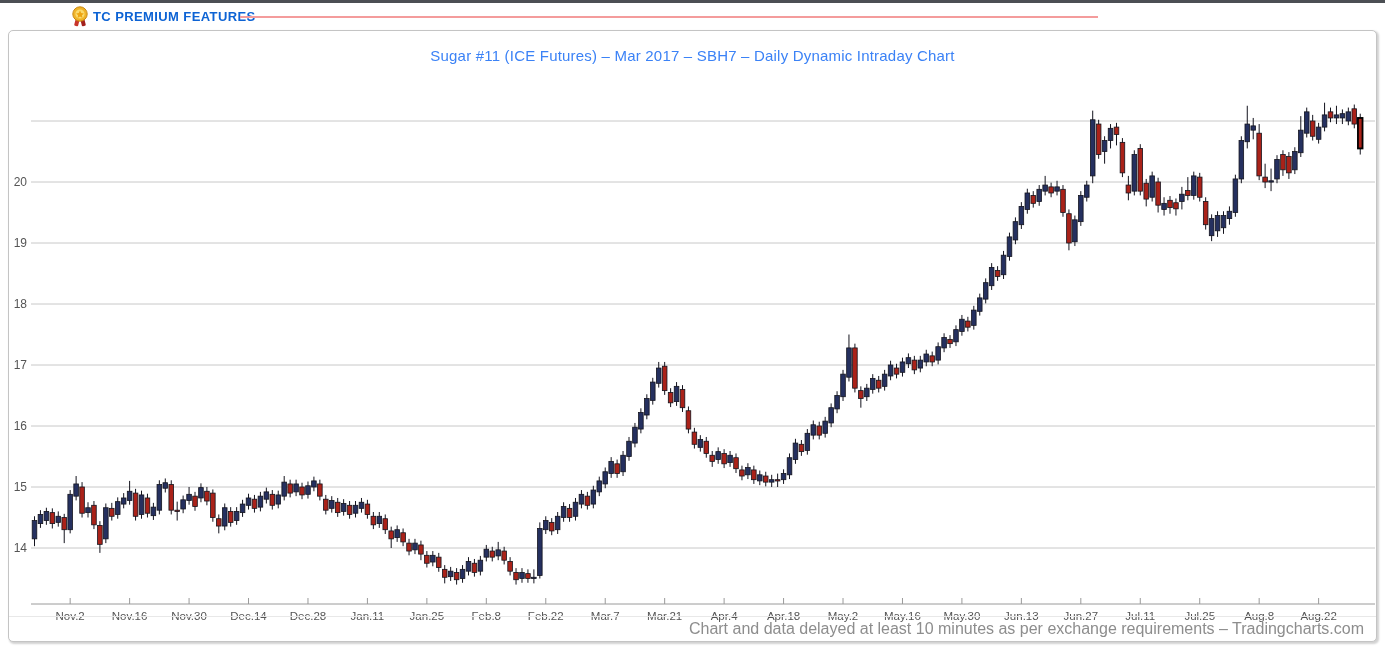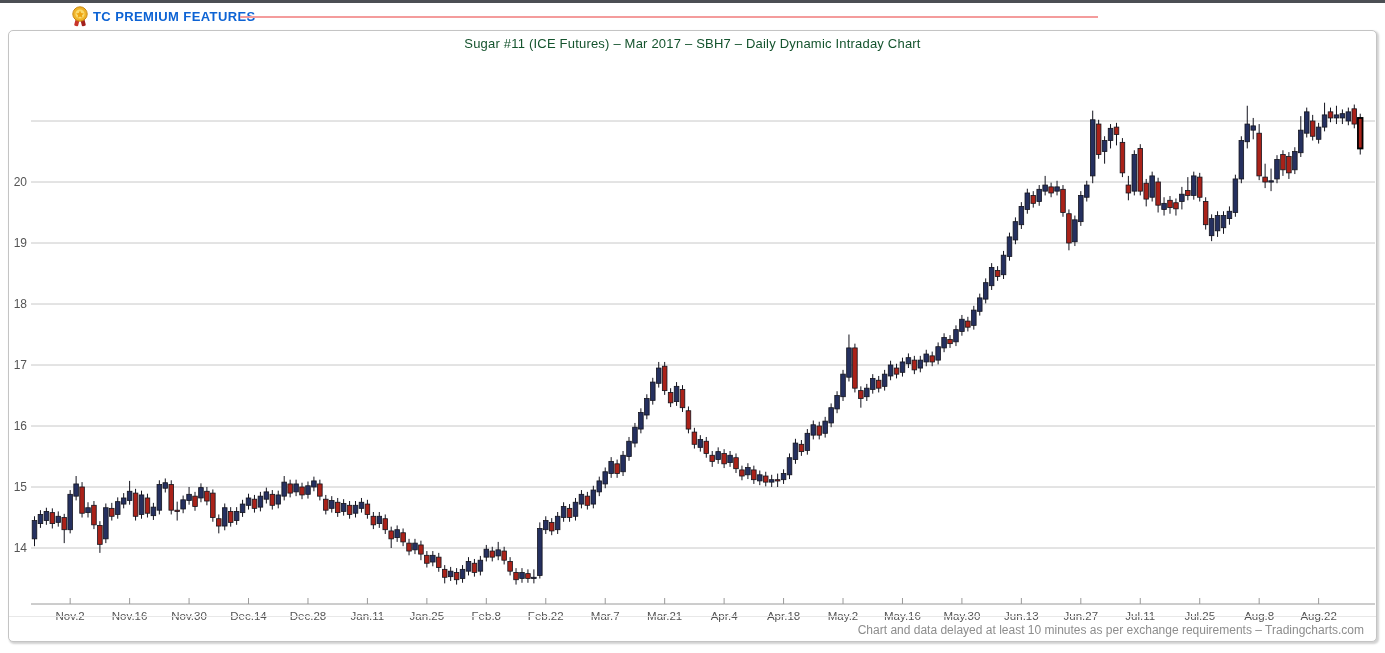--- a/index.html
+++ b/index.html
@@ -10,27 +10,27 @@
 
   .banner { position:absolute; left:0; top:3px; width:1385px; height:27px; }
   .medal { position:absolute; left:70px; top:3px; width:20px; height:22px; }
   .banner-label { position:absolute; left:93px; top:6px; font-size:13px; font-weight:bold;
                   color:#0d63d4; letter-spacing:0.4px; white-space:nowrap; cursor:pointer; }
   .banner-line { position:absolute; left:240px; top:13px; width:858px; height:2px; background:#f49c9c; }
 
   .chart-panel { position:absolute; left:8px; top:30px; width:1369px; height:612px;
                  background:#ffffff; border:1px solid #c4c4c4; border-radius:5px;
                  box-shadow:1.5px 1.5px 2px rgba(0,0,0,0.18); }
-  .chart-title { position:absolute; left:0; top:5px; width:100%; text-align:center;
-                 font-size:13px; color:#14532d; letter-spacing:0.2px; }
+  .chart-title { position:absolute; left:0; top:16px; width:100%; text-align:center;
+                 font-size:15px; color:#3b82f6; letter-spacing:0.2px; }
   #chart-svg { position:absolute; left:0; top:0; }
 
   .footer-strip { position:absolute; left:0; bottom:3px; width:100%; border-top:1px solid #e8e8e8;
                   padding:3px 12px 0 0; text-align:right; }
-  .footer-text { font-size:12px; color:#8d8d8d; }
+  .footer-text { font-size:16px; color:#8d8d8d; }
 </style>
 </head>
 <body>
 
 <div id="stage">
 
   <div class="top-bar"></div>
 
   <div class="banner">
     <svg class="medal" viewBox="0 0 20 22">

